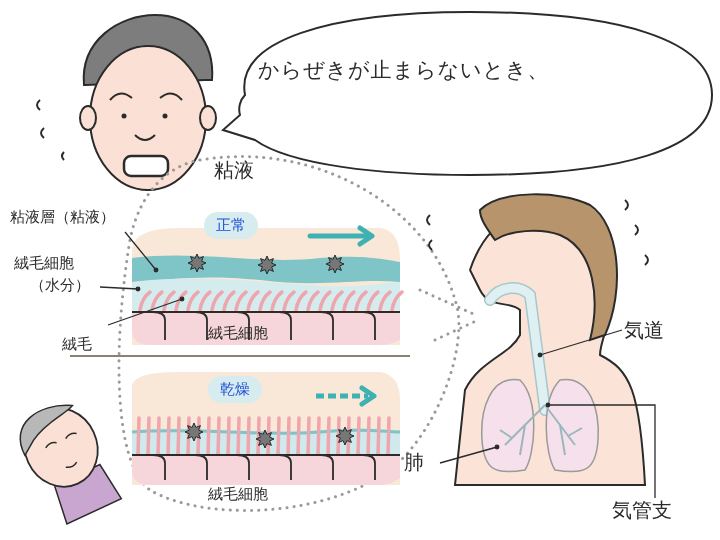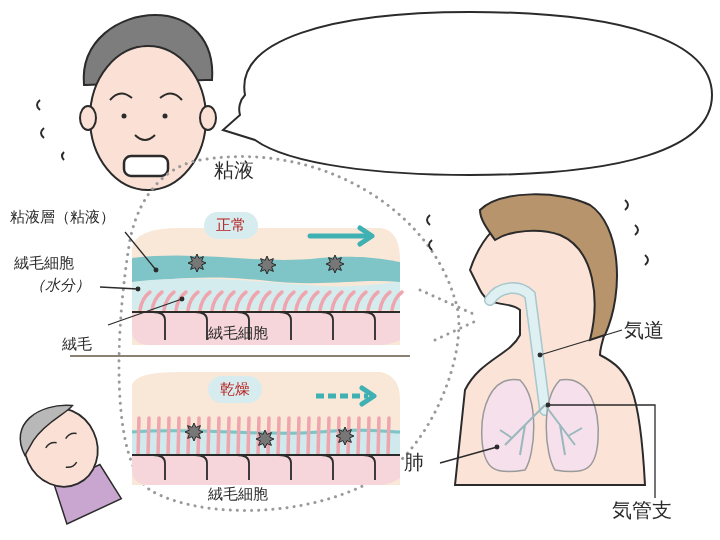--- a/index.html
+++ b/index.html
@@ -2,21 +2,21 @@
 <html><head>
 <meta charset="utf-8">
 <style>
   html, body { margin: 0; padding: 0; background: #ffffff; }
   body { width: 720px; height: 540px; position: relative; overflow: hidden;
          font-family: "DejaVu Sans", "Liberation Sans", sans-serif; color: #2b2b2b; }
   svg.scene { position: absolute; left: 0; top: 0; }
   .lbl { position: absolute; white-space: nowrap; font-size: 15px; line-height: 1; color: #2b2b2b; text-align: right; }
   .lbl.big { font-size: 20px; }
   .bubble-text { position: absolute; left: 258px; top: 52px; font-size: 21px; line-height: 37px; letter-spacing: 1px; color: #2b2b2b; }
-  .pill { position: absolute; background: #d6ecee; border-radius: 14px; padding: 4px 12px; font-size: 15px; color: #b91c1c; }
+  .pill { position: absolute; background: #d6ecee; border-radius: 14px; padding: 4px 12px; font-size: 15px; color: #1d4ed8; }
 </style>
 </head>
 <body>
 
 <svg class="scene" width="720" height="540" viewBox="0 0 720 540">
 
   <g>
     <path d="M 245 95 C 235 40 330 12 470 12 C 620 12 712 40 712 95 C 712 150 620 175 470 175 C 380 175 290 165 255 140 L 223 130 L 240 115 C 238 108 240 100 245 95 Z" fill="#ffffff" stroke="#2b2b2b" stroke-width="2"></path>
   </g>
 
@@ -176,30 +176,31 @@
     <path d="M 622 330 L 540 355"></path>
       <circle cx="540" cy="355" r="1.8" fill="#2b2b2b"></circle>
     <path d="M 548 405 L 655 405 L 655 498"></path>
       <circle cx="548" cy="405" r="1.8" fill="#2b2b2b"></circle>
     <path d="M 440 463 L 497 447"></path>
       <circle cx="497" cy="447" r="1.8" fill="#2b2b2b"></circle>
   </g>
 </svg>
 
 <div class="bubble-text">
+  <div>からぜきが止まらないとき、</div>
 </div>
 
 <div class="lbl big" style="left:214px; top:160px;">粘液</div>
 
 <div class="pill" style="left:204px; top:212px;">正常</div>
 <div class="pill" style="left:208px; top:376px;">乾燥</div>
 
 <div class="lbl" style="left:10px; top:210px;">粘液層（粘液）</div>
 <div class="lbl" style="left:14px; top:256px;">絨毛細胞</div>
-<div class="lbl" style="left:30px; top:278px;font-style:italic;">（水分）</div>
+<div class="lbl" style="left:30px; top:278px;">（水分）</div>
 <div class="lbl" style="left:62px; top:337px;">絨毛</div>
 
 <div class="lbl" style="left:208px; top:326px;">絨毛細胞</div>
 <div class="lbl" style="left:208px; top:487px;">絨毛細胞</div>
 
 <div class="lbl big" style="left:624px; top:320px;">気道</div>
 <div class="lbl big" style="left:612px; top:500px;">気管支</div>
 <div class="lbl big" style="left:404px; top:452px;">肺</div>
 
 </body></html>

